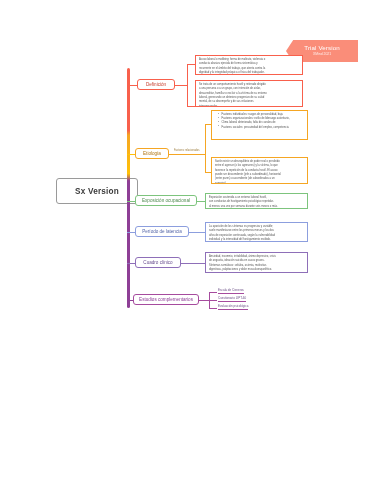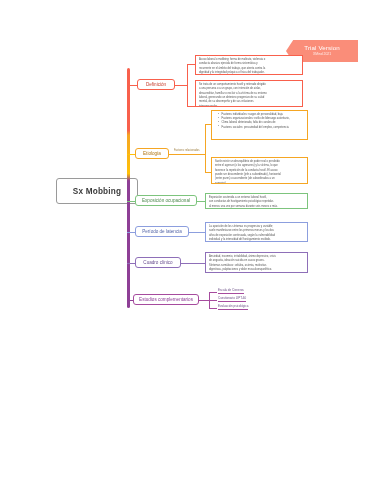--- a/index.html
+++ b/index.html
@@ -87,21 +87,21 @@
 <body>
 
 <div id="canvas">
 
   <div id="trial">
     <span class="t1">Trial Version</span>
     <span class="t2">XMind 2021</span>
   </div>
 
   <div id="root">
-    <span>Sx Mobbing</span>
+    <span>Sx Version</span>
   </div>
 
   <div class="hline" style="left:136px;top:189px;width:-0px;background:#9a9a9a;"></div>
 
   <div id="trunk"></div>
 
   <div class="hline" style="left:127px;top:85px;width:10px;background:#f8604c;"></div>
   <div class="blabel red" style="left:137px;top:79px;width:38px;">
     <span>Definición</span>
   </div>

